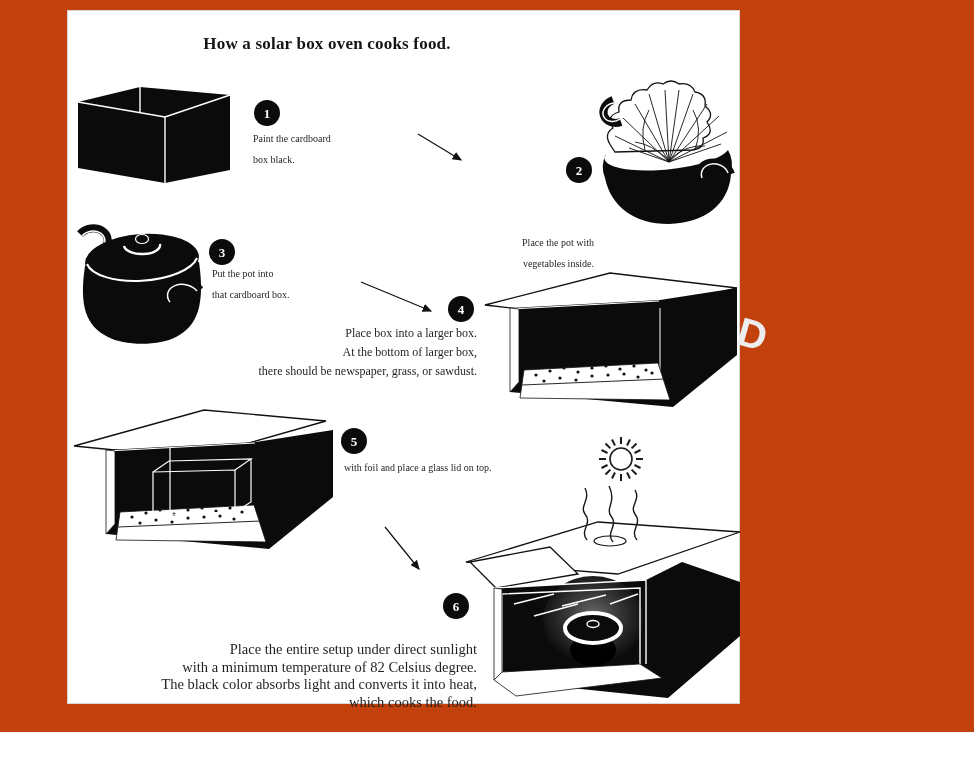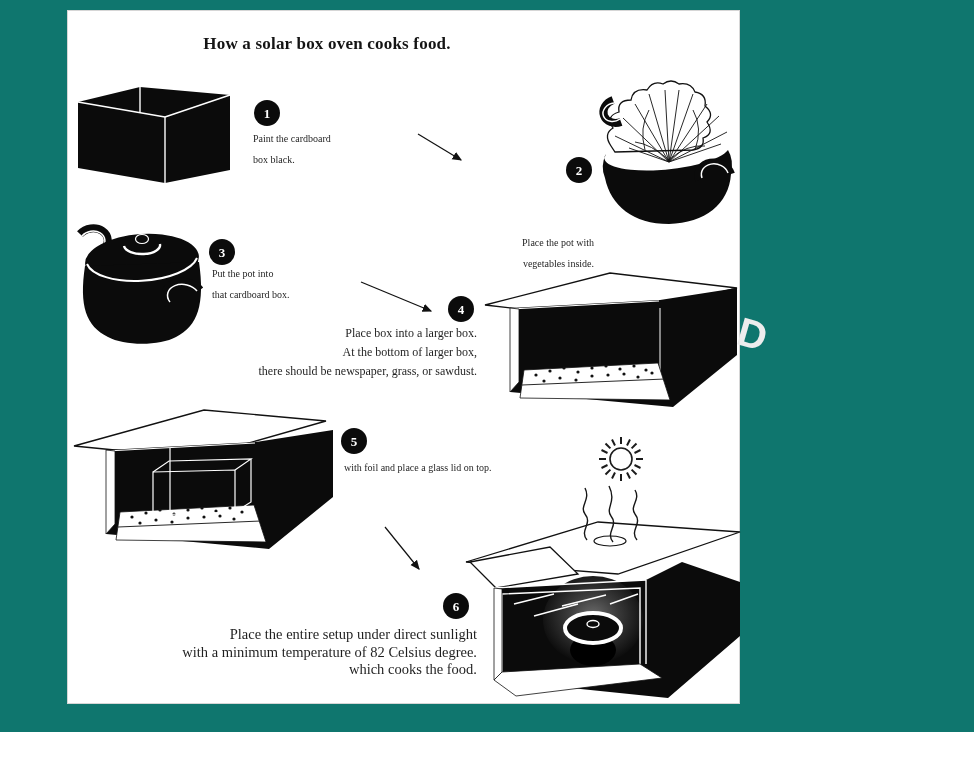--- a/index.html
+++ b/index.html
@@ -1,16 +1,16 @@
 <!DOCTYPE html>
 <html><head>
 <meta charset="utf-8">
 <style>
   html,body{margin:0;padding:0;background:#ffffff;}
-  #page-root{position:relative;width:974px;height:732px;background:#0f766e;overflow:hidden;
+  #page-root{position:relative;width:974px;height:732px;background:#c2410c;overflow:hidden;
              font-family:"Liberation Serif","DejaVu Serif",serif;color:#1f1f1f;}
   .abs{position:absolute;}
   #panel{left:67px;top:10px;width:673px;height:694px;background:#ffffff;border:1px solid #d6d6d6;box-sizing:border-box;}
   .title{left:107px;top:34px;width:440px;text-align:center;font-size:17px;font-weight:bold;color:#141414;letter-spacing:.2px;}
   .badge{width:26px;height:26px;border-radius:50%;background:#0b0b0b;color:#ffffff;
          display:flex;align-items:center;justify-content:center;font-size:13px;font-weight:bold;line-height:1;}
   .cap{font-size:10px;line-height:21px;color:#1f1f1f;}
   .cap .ln{display:block;}
   .cap.right{text-align:right;}
   .cap.small{font-size:12px;line-height:19px;}
@@ -268,18 +268,19 @@
     <g stroke="#161616" stroke-width="1.4" fill="none">
       <path d="M 12,56 C 4,46 18,40 10,30 C 4,22 16,16 10,4"></path>
       <path d="M 38,58 C 30,48 44,42 36,32 C 30,24 42,18 34,2"></path>
       <path d="M 62,56 C 54,46 68,40 60,30 C 54,22 66,16 60,6"></path>
     </g>
   </svg>
 
   <div class="abs badge" style="left:443px;top:593px;">
     <span>6</span>
   </div>
-  <div class="abs cap right tiny" style="left:135px;top:626px;width:342px;font-family:Liberation Serif, serif;">
+  <div class="abs cap right tiny" style="left:135px;top:641px;width:342px;font-family:Liberation Serif, serif;">
     <span class="ln">Place the entire setup under direct sunlight</span>
     <span class="ln">with a minimum temperature of 82 Celsius degree.</span>
+    <span class="ln">The black color absorbs light and converts it into heat,</span>
     <span class="ln">which cooks the food.</span>
   </div>
 </div>
 
 </body></html>

